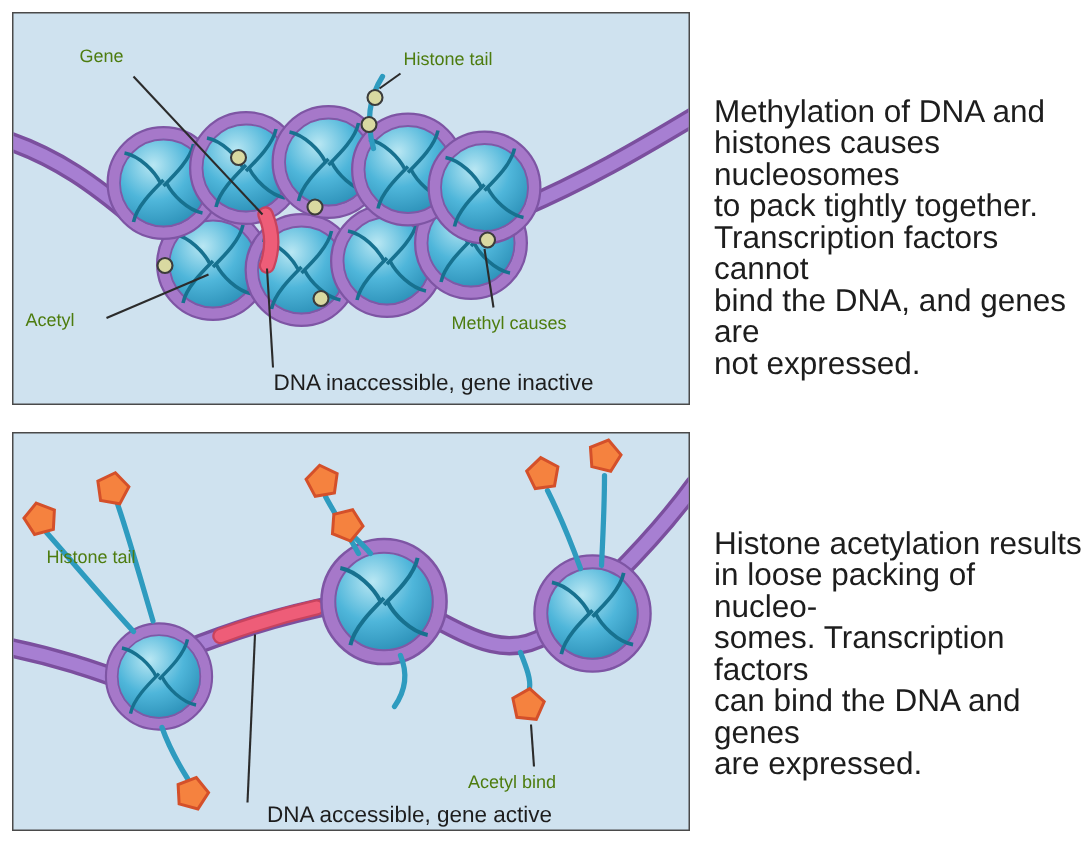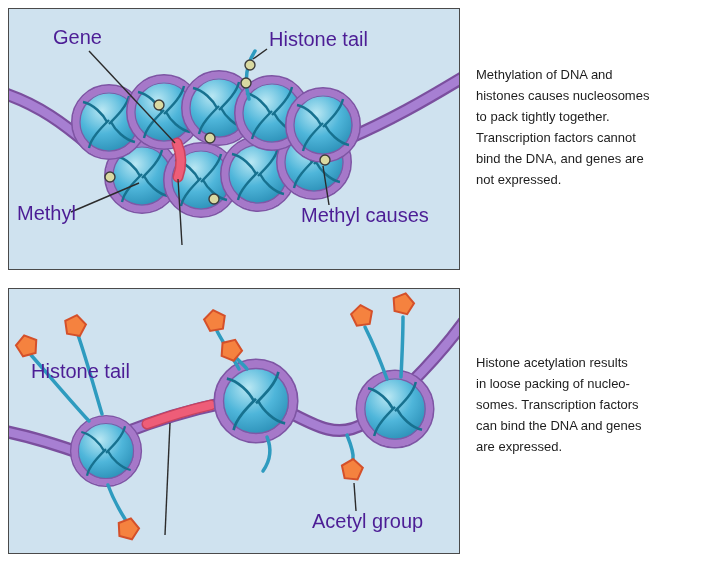--- a/index.html
+++ b/index.html
@@ -7,27 +7,27 @@
     width:725px;height:561px;position:relative;background:#ffffff;
     font-family:"Liberation Sans", sans-serif;color:#1d1d1d;overflow:hidden;
   }
   .panel{
     position:absolute;background:#cfe2ef;border:1px solid #4a4a4a;box-sizing:border-box;
   }
   #panel-top{left:8px;top:8px;width:452px;height:262px;}
   #panel-bottom{left:8px;top:288px;width:452px;height:266px;}
   .panel svg{position:absolute;left:0;top:0;}
   .diagram-label{
-    position:absolute;font-size:20px;line-height:17px;color:#4c1d95;white-space:nowrap;z-index:3;
+    position:absolute;font-size:12px;line-height:17px;color:#4d7c0f;white-space:nowrap;z-index:3;
   }
   .caption{
     position:absolute;font-size:15px;color:#1d1d1d;text-align:center;z-index:3;
   }
   .side-text{
-    position:absolute;width:248px;font-size:13px;line-height:21px;color:#1d1d1d;
+    position:absolute;width:248px;font-size:21px;line-height:21px;color:#1d1d1d;
     white-space:pre-line;z-index:2;
   }
   #side-text-top{left:476px;top:64px;}
   #side-text-bottom{left:476px;top:352px;}
 
   .dna-outer{fill:none;stroke:#7b4f9e;stroke-width:13;stroke-linecap:round;}
   .dna-inner{fill:none;stroke:#a77fd2;stroke-width:8.5;stroke-linecap:round;}
   .gene-outer{fill:none;stroke:#c8435e;stroke-width:11;stroke-linecap:round;}
   .gene-inner{fill:none;stroke:#ee5d78;stroke-width:8;stroke-linecap:round;}
   .tail{fill:none;stroke:#2e9bbf;stroke-width:3.5;stroke-linecap:round;}
@@ -102,22 +102,23 @@
       <line class="pointer" x1="80" y1="42" x2="166" y2="134"></line>
       <line class="pointer" x1="258" y1="40" x2="244" y2="50"></line>
       <line class="pointer" x1="62" y1="203" x2="130" y2="174"></line>
       <line class="pointer" x1="320" y1="196" x2="314" y2="157"></line>
       <line class="pointer" x1="169" y1="170" x2="173" y2="236"></line>
     </g>
   </svg>
 
   <div class="diagram-label" style="left:44px;top:20px;">Gene</div>
   <div class="diagram-label" style="left:260px;top:22px;">Histone tail</div>
-  <div class="diagram-label" style="left:8px;top:196px;">Methyl</div>
+  <div class="diagram-label" style="left:8px;top:196px;">Acetyl</div>
   <div class="diagram-label" style="left:292px;top:198px;">Methyl causes</div>
+  <div class="caption" style="left:140px;top:238px;width:280px;">DNA inaccessible, gene inactive</div>
 </div>
 
 <div class="panel" id="panel-bottom">
   <svg width="450" height="264" viewBox="0 0 450 264">
     <defs>
       <path id="bp1" d="M -6,142 C 35,150 65,162 88,170"></path>
       <path id="bp2" d="M 112,145 C 145,132 175,122 215,114"></path>
       <path id="bp3" d="M 278,122 C 308,138 330,150 356,134"></path>
       <path id="bp4" d="M 400,96 C 420,76 438,56 454,34"></path>
       <path id="bgene" d="M 138,135 C 160,127 180,121 202,116"></path>
@@ -174,21 +175,22 @@
       <use href="#pent" transform="translate(343,181) rotate(6)"></use>
     </g>
 
     <g>
       <line class="pointer" x1="347" y1="222" x2="345" y2="194"></line>
       <line class="pointer" x1="161" y1="134" x2="156" y2="246"></line>
     </g>
   </svg>
 
   <div class="diagram-label" style="left:22px;top:74px;">Histone tail</div>
-  <div class="diagram-label" style="left:303px;top:224px;">Acetyl group</div>
+  <div class="diagram-label" style="left:303px;top:224px;">Acetyl bind</div>
+  <div class="caption" style="left:124px;top:246px;width:280px;">DNA accessible, gene active</div>
 </div>
 
 <div class="side-text" id="side-text-top">Methylation of DNA and
 histones causes nucleosomes
 to pack tightly together.
 Transcription factors cannot
 bind the DNA, and genes are
 not expressed.</div>
 <div class="side-text" id="side-text-bottom">Histone acetylation results
 in loose packing of nucleo-

